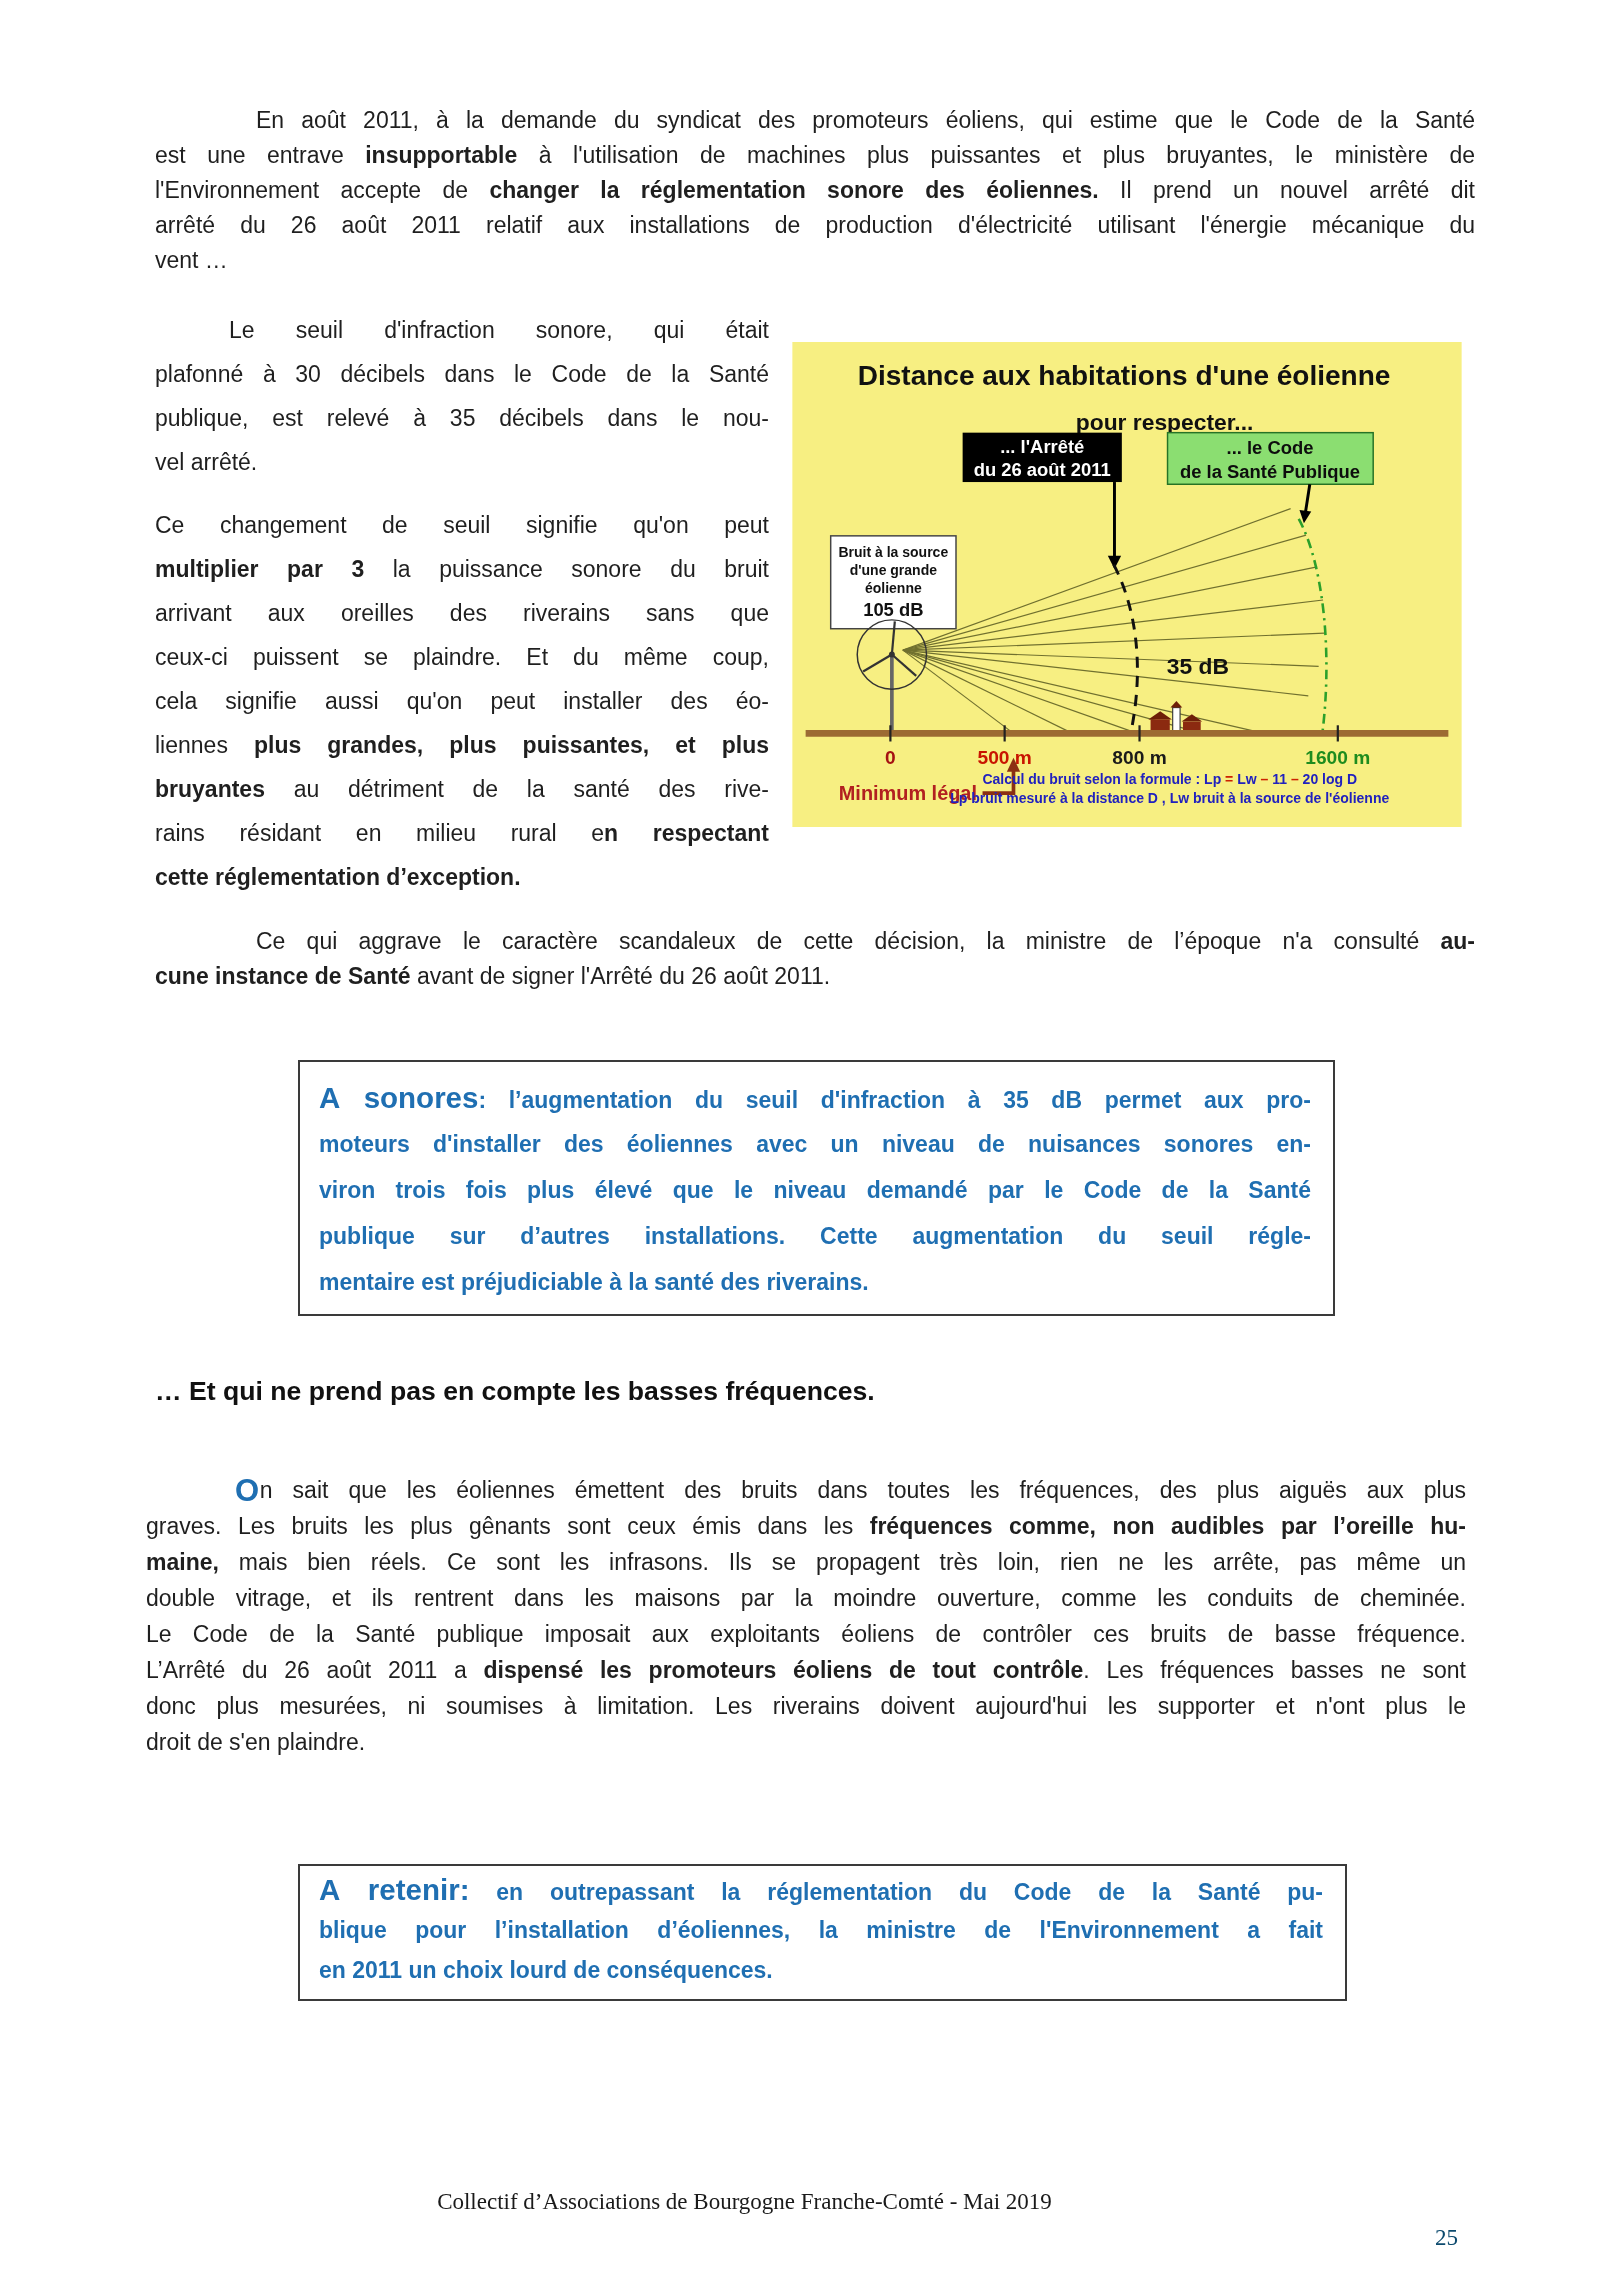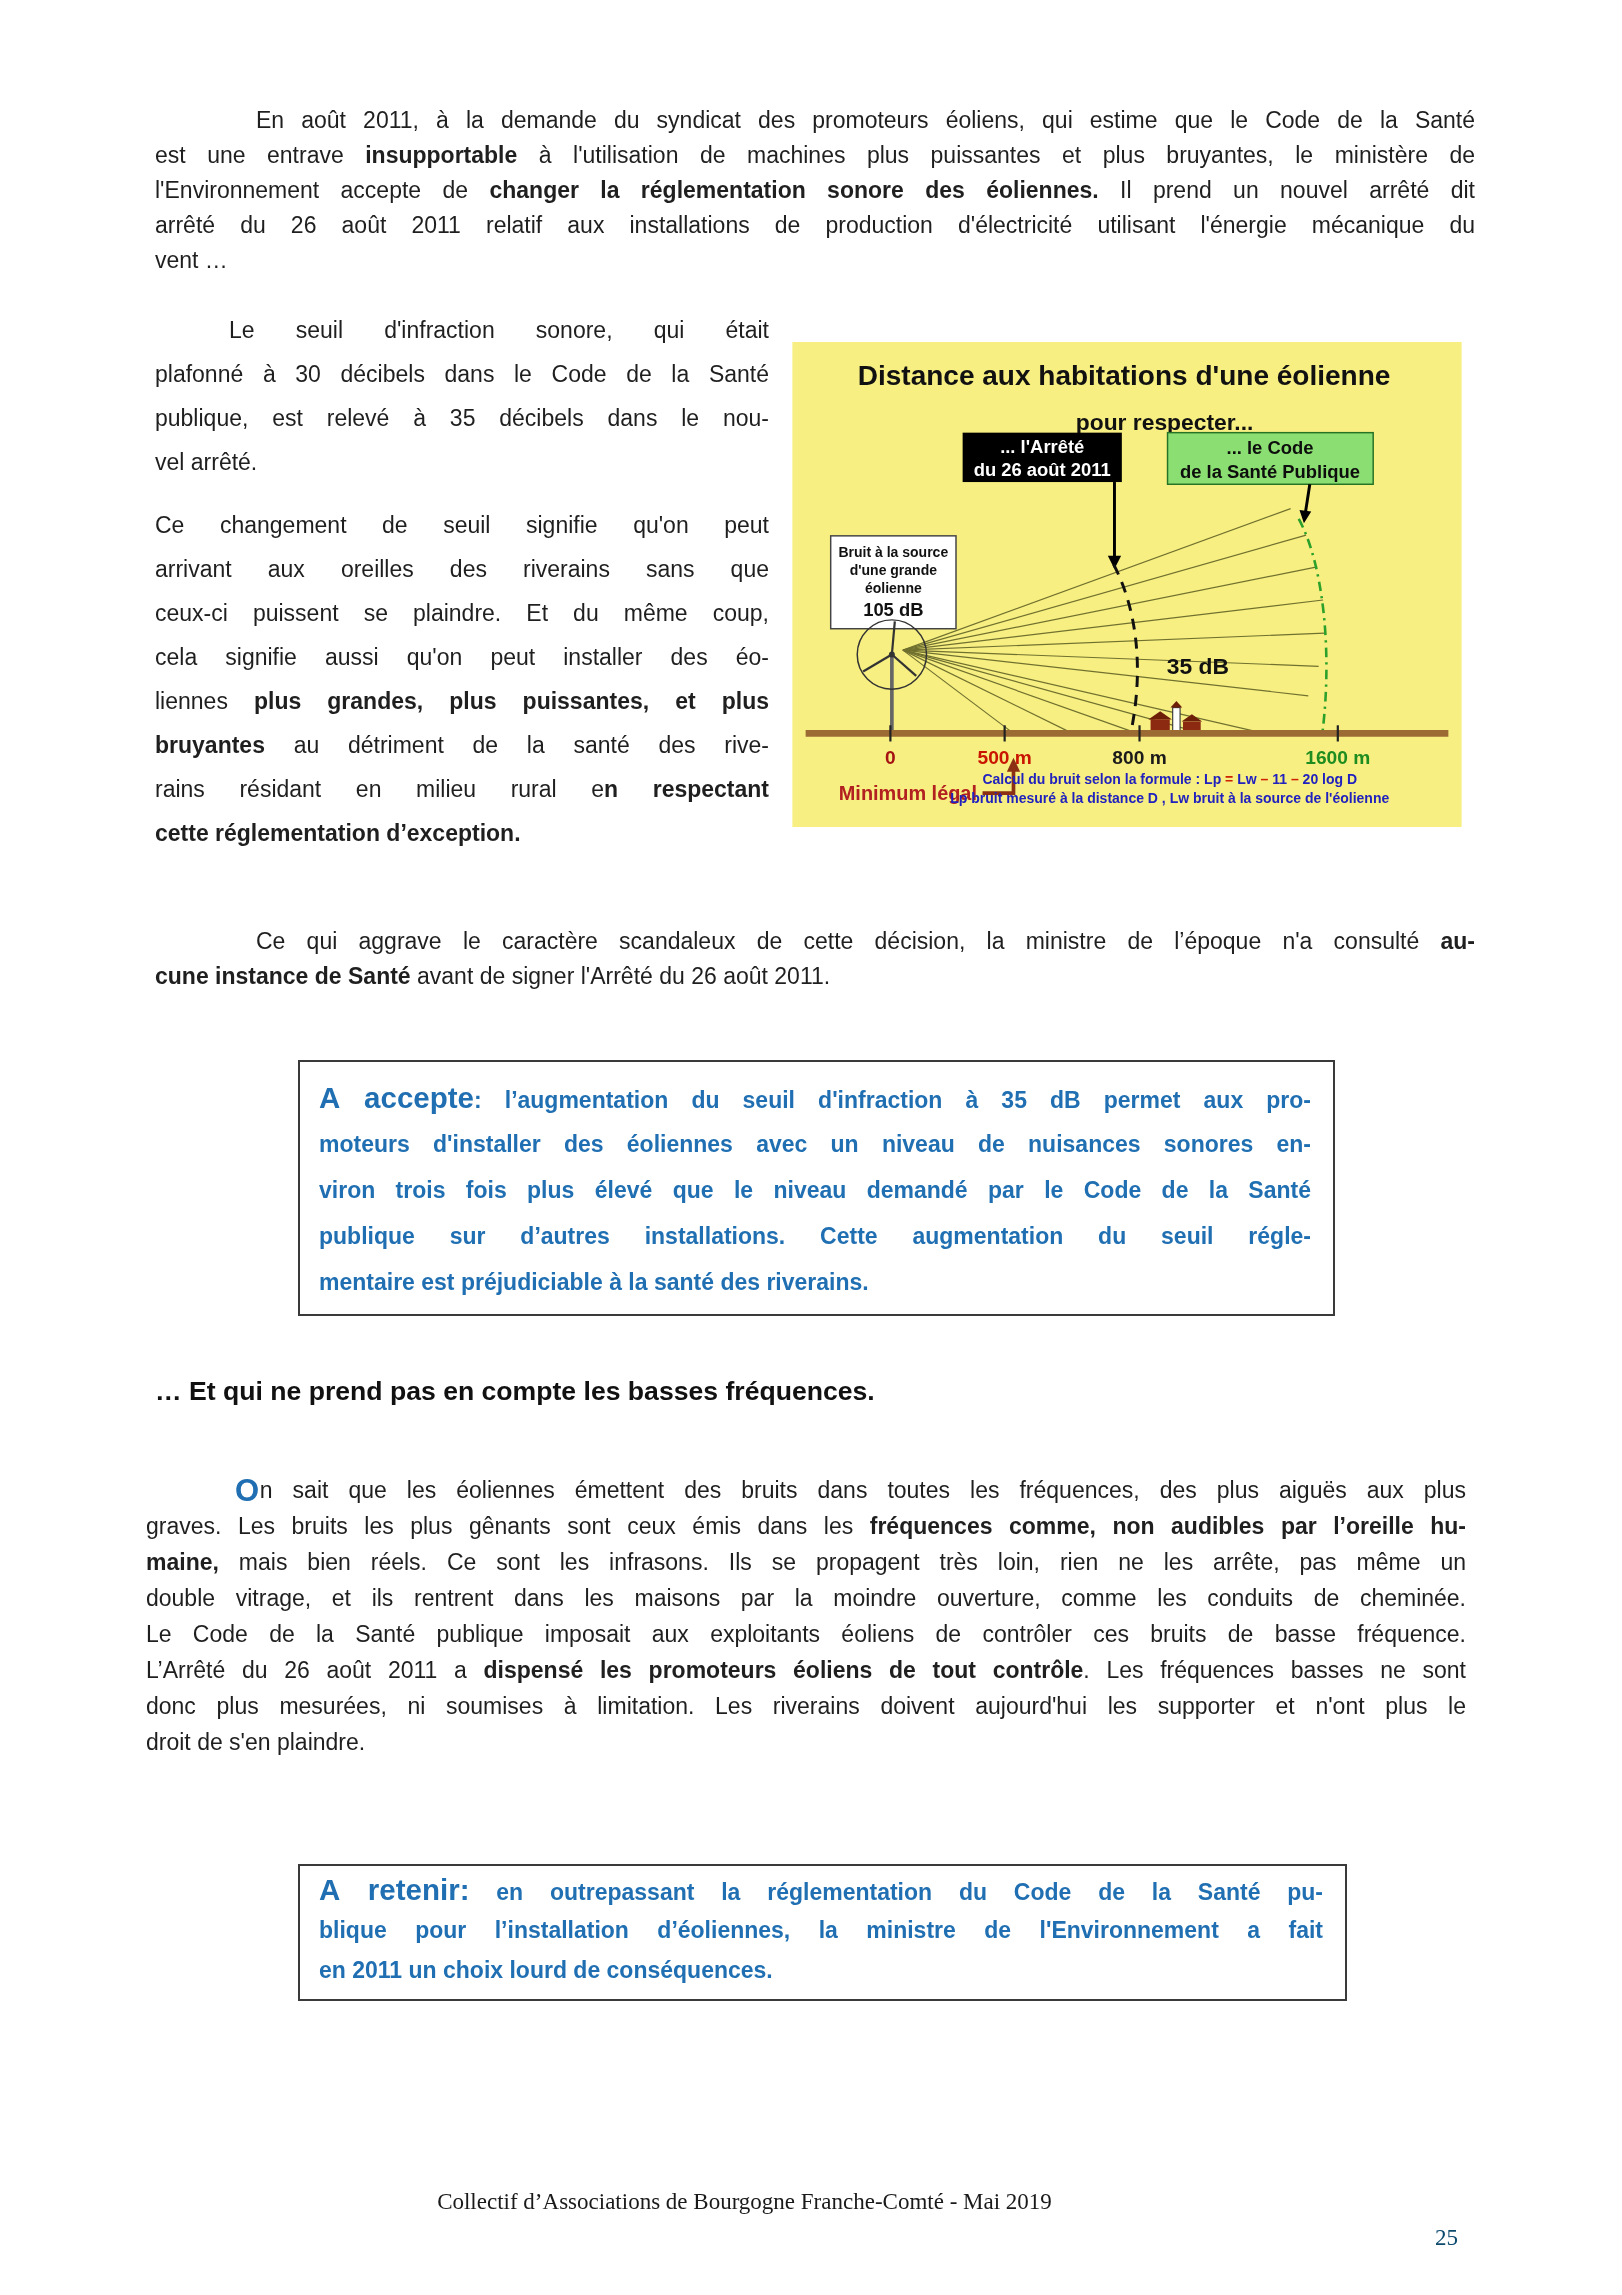--- a/index.html
+++ b/index.html
@@ -74,20 +74,21 @@
 
 <div class="tblock col">
   <div class="p">
       <div class="jl indent"><span>Le seuil d'infraction sonore, qui était</span></div>
       <div class="jl"><span>plafonné à 30 décibels dans le Code de la Santé</span></div>
       <div class="jl"><span>publique, est relevé à 35 décibels dans le nou-</span></div>
       <div class="jl last"><span>vel arrêté.</span></div>
     </div>
   <div class="p">
       <div class="jl"><span>Ce changement de seuil signifie qu'on peut</span></div>
+      <div class="jl"><b>multiplier par 3</b><span> la puissance sonore du bruit</span></div>
       <div class="jl"><span>arrivant aux oreilles des riverains sans que</span></div>
       <div class="jl"><span>ceux-ci puissent se plaindre. Et du même coup,</span></div>
       <div class="jl"><span>cela signifie aussi qu'on peut installer des éo-</span></div>
       <div class="jl"><span>liennes </span><b>plus grandes, plus puissantes, et plus</b></div>
       <div class="jl"><b>bruyantes</b><span> au détriment de la santé des rive-</span></div>
       <div class="jl"><span>rains résidant en milieu rural e</span><b>n respectant</b></div>
       <div class="jl last"><b>cette réglementation d’exception.</b></div>
     </div>
 </div>
 
@@ -188,21 +189,21 @@
     <text x="512" y="625" text-anchor="middle" font-size="19" font-weight="bold" style="fill:var(--formula-blue)">Lp  bruit mesuré à la distance D ,  Lw  bruit à la source de l'éolienne</text>
   </svg>
 </div>
 
 <div class="tblock aggrave">
     <div class="jl indent"><span>Ce qui aggrave le caractère scandaleux de cette décision, la ministre de l’époque n'a consulté </span><b>au-</b></div>
     <div class="jl last"><b>cune instance de Santé</b><span> avant de signer l'Arrêté du 26 août 2011.</span></div>
   </div>
 
 <div class="retbox box1">
-    <div class="jl"><span class="ret">A accepte</span><span>: l’augmentation du seuil d'infraction à 35 dB permet aux pro-</span></div>
+    <div class="jl"><span class="ret">A sonores</span><span>: l’augmentation du seuil d'infraction à 35 dB permet aux pro-</span></div>
     <div class="jl"><span>moteurs d'installer des éoliennes avec un niveau de nuisances sonores en-</span></div>
     <div class="jl"><span>viron trois fois plus élevé que le niveau demandé par le Code de la Santé</span></div>
     <div class="jl"><span>publique sur d’autres installations.  Cette augmentation du seuil régle-</span></div>
     <div class="jl last"><span>mentaire est préjudiciable à la santé des riverains.</span></div>
   </div>
 
 <div class="heading">… Et qui ne prend pas en compte les basses fréquences.</div>
 
 <div class="tblock para2">
     <div class="jl indent"><span class="dropcap">O</span><span>n sait que les éoliennes émettent des bruits dans toutes les fréquences, des plus aiguës aux plus</span></div>

